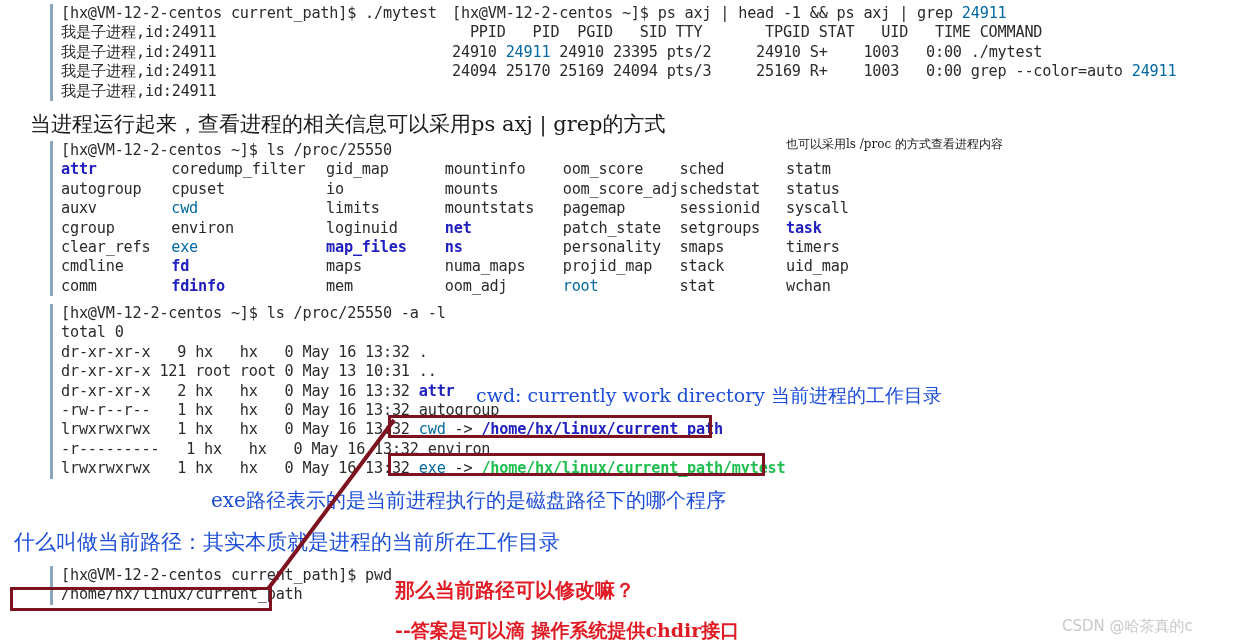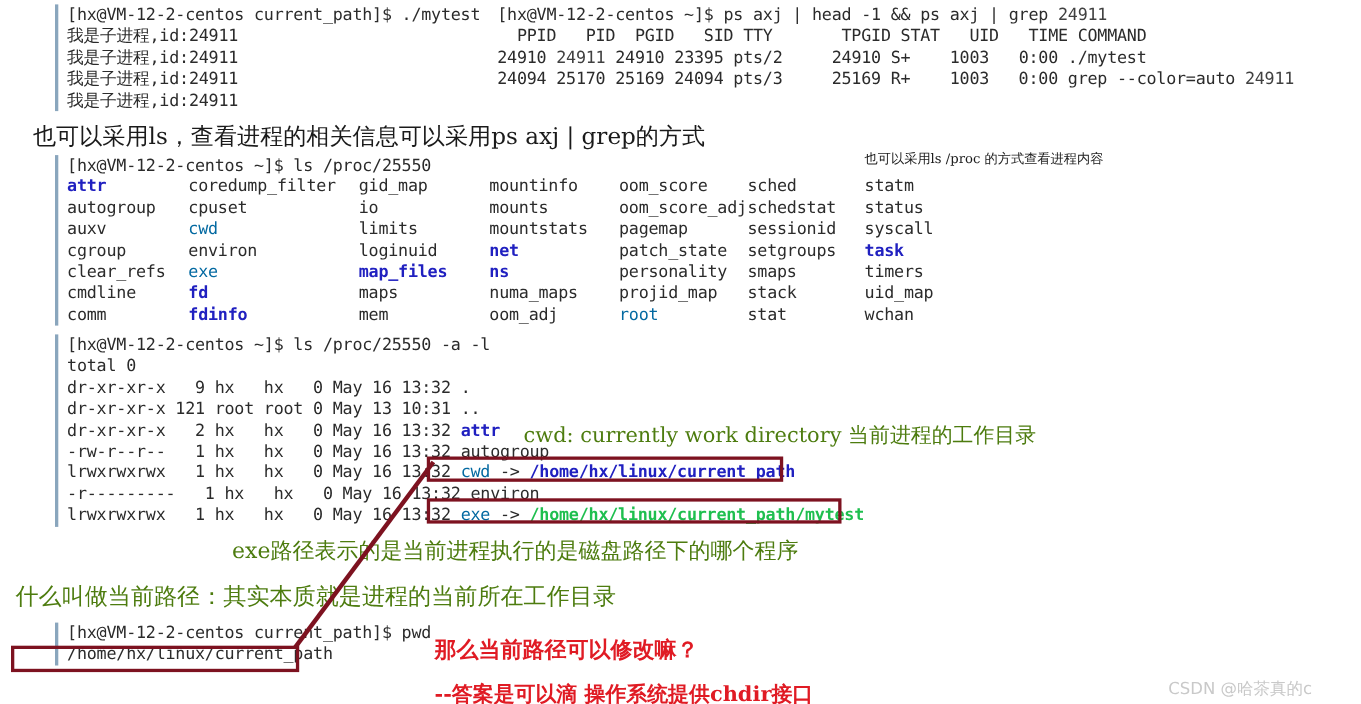--- a/index.html
+++ b/index.html
@@ -28,26 +28,26 @@
     letter-spacing: -0.2px;
     margin-left: 36px;
   }
   .term .row { white-space: pre; }
 
   
   .c-dir    { color: #2020c0; font-weight: bold; }
   .c-link   { color: #0369a1; }
   .c-exe    { color: #1fbf4f; font-weight: bold; }
   .c-plain  { color: #2b2b2b; }
-  .c-hl     { color: #404040; }
+  .c-hl     { color: #0369a1; }
 
   
   .anno {
     position: absolute;
-    color: #4d7c0f;
+    color: #1d4ed8;
     font-family: "DejaVu Serif", "Liberation Serif", serif;
     white-space: pre;
   }
   .anno-black {
     position: absolute;
     color: #1a1a1a;
     font-family: "DejaVu Serif", "Liberation Serif", serif;
     white-space: pre;
   }
   .anno-red-bold {
@@ -84,21 +84,21 @@
     white-space: pre;
   }
 </style>
 </head>
 <body>
 
 <div class="term" id="term-top-left" style="left:14px; top:4px; width:400px;"><div class="row"><span class="c-plain">[hx@VM-12-2-centos current_path]$ ./mytest</span></div><div class="row"><span class="c-plain">我是子进程,id:24911</span></div><div class="row"><span class="c-plain">我是子进程,id:24911</span></div><div class="row"><span class="c-plain">我是子进程,id:24911</span></div><div class="row"><span class="c-plain">我是子进程,id:24911</span></div></div>
 
 <div class="term" id="term-top-right" style="left:412px; top:4px; width:820px; border-left:none; padding-left:4px;"><div class="row"><span class="c-plain">[hx@VM-12-2-centos ~]$ ps axj | head -1 &amp;&amp; ps axj | grep </span><span class="c-hl">24911</span></div><div class="row"><span class="c-plain">  PPID   PID  PGID   SID TTY       TPGID STAT   UID   TIME COMMAND</span></div><div class="row"><span class="c-plain">24910 </span><span class="c-hl">24911</span><span class="c-plain"> 24910 23395 pts/2     24910 S+    1003   0:00 ./mytest</span></div><div class="row"><span class="c-plain">24094 25170 25169 24094 pts/3     25169 R+    1003   0:00 grep --color=auto </span><span class="c-hl">24911</span></div></div>
 
-<div class="anno-black" style="left:30px; top:110px; font-size:21px;">也可以采用ls，查看进程的相关信息可以采用ps axj | grep的方式</div>
+<div class="anno-black" style="left:30px; top:110px; font-size:21px;">当进程运行起来，查看进程的相关信息可以采用ps axj | grep的方式</div>
 
 <div class="anno-black" style="left:786px; top:136px; font-size:12px;">也可以采用ls /proc 的方式查看进程内容</div>
 
 <div class="term" id="term-proc-ls" style="left:14px; top:141px; width:820px;"><div class="row"><span class="c-plain">[hx@VM-12-2-centos ~]$ ls /proc/25550</span></div><div style="display: flex;"><div style="width: 116px;"><div class="row"><span class="c-dir">attr</span></div><div class="row"><span class="c-plain">autogroup</span></div><div class="row"><span class="c-plain">auxv</span></div><div class="row"><span class="c-plain">cgroup</span></div><div class="row"><span class="c-plain">clear_refs</span></div><div class="row"><span class="c-plain">cmdline</span></div><div class="row"><span class="c-plain">comm</span></div></div><div style="width: 163px;"><div class="row"><span class="c-plain">coredump_filter</span></div><div class="row"><span class="c-plain">cpuset</span></div><div class="row"><span class="c-link">cwd</span></div><div class="row"><span class="c-plain">environ</span></div><div class="row"><span class="c-link">exe</span></div><div class="row"><span class="c-dir">fd</span></div><div class="row"><span class="c-dir">fdinfo</span></div></div><div style="width: 125px;"><div class="row"><span class="c-plain">gid_map</span></div><div class="row"><span class="c-plain">io</span></div><div class="row"><span class="c-plain">limits</span></div><div class="row"><span class="c-plain">loginuid</span></div><div class="row"><span class="c-dir">map_files</span></div><div class="row"><span class="c-plain">maps</span></div><div class="row"><span class="c-plain">mem</span></div></div><div style="width: 124px;"><div class="row"><span class="c-plain">mountinfo</span></div><div class="row"><span class="c-plain">mounts</span></div><div class="row"><span class="c-plain">mountstats</span></div><div class="row"><span class="c-dir">net</span></div><div class="row"><span class="c-dir">ns</span></div><div class="row"><span class="c-plain">numa_maps</span></div><div class="row"><span class="c-plain">oom_adj</span></div></div><div style="width: 123px;"><div class="row"><span class="c-plain">oom_score</span></div><div class="row"><span class="c-plain">oom_score_adj</span></div><div class="row"><span class="c-plain">pagemap</span></div><div class="row"><span class="c-plain">patch_state</span></div><div class="row"><span class="c-plain">personality</span></div><div class="row"><span class="c-plain">projid_map</span></div><div class="row"><span class="c-link">root</span></div></div><div style="width: 112px;"><div class="row"><span class="c-plain">sched</span></div><div class="row"><span class="c-plain">schedstat</span></div><div class="row"><span class="c-plain">sessionid</span></div><div class="row"><span class="c-plain">setgroups</span></div><div class="row"><span class="c-plain">smaps</span></div><div class="row"><span class="c-plain">stack</span></div><div class="row"><span class="c-plain">stat</span></div></div><div style="width: 100px;"><div class="row"><span class="c-plain">statm</span></div><div class="row"><span class="c-plain">status</span></div><div class="row"><span class="c-plain">syscall</span></div><div class="row"><span class="c-dir">task</span></div><div class="row"><span class="c-plain">timers</span></div><div class="row"><span class="c-plain">uid_map</span></div><div class="row"><span class="c-plain">wchan</span></div></div></div></div>
 
 <div class="term" id="term-proc-ll" style="left:14px; top:304px; width:900px;"><div class="row"><span class="c-plain">[hx@VM-12-2-centos ~]$ ls /proc/25550 -a -l</span></div><div class="row"><span class="c-plain">total 0</span></div><div class="row"><span class="c-plain">dr-xr-xr-x   9 hx   hx   0 May 16 13:32 </span><span class="c-plain">.</span></div><div class="row"><span class="c-plain">dr-xr-xr-x 121 root root 0 May 13 10:31 </span><span class="c-plain">..</span></div><div class="row"><span class="c-plain">dr-xr-xr-x   2 hx   hx   0 May 16 13:32 </span><span class="c-dir">attr</span></div><div class="row"><span class="c-plain">-rw-r--r--   1 hx   hx   0 May 16 13:32 </span><span class="c-plain">autogroup</span></div><div class="row"><span class="c-plain">lrwxrwxrwx   1 hx   hx   0 May 16 13:32 </span><span class="c-link">cwd</span><span class="c-plain"> -&gt; </span><span class="c-dir">/home/hx/linux/current_path</span></div><div class="row"><span class="c-plain">-r---------   1 hx   hx   0 May 16 13:32 </span><span class="c-plain">environ</span></div><div class="row"><span class="c-plain">lrwxrwxrwx   1 hx   hx   0 May 16 13:32 </span><span class="c-link">exe</span><span class="c-plain"> -&gt; </span><span class="c-exe">/home/hx/linux/current_path/mytest</span></div></div>
 
 <div class="anno" style="left:476px; top:383px; font-size:19px;">cwd: currently work directory 当前进程的工作目录</div>
 
 <div class="anno" style="left:211px; top:487px; font-size:20px;">exe路径表示的是当前进程执行的是磁盘路径下的哪个程序</div>

